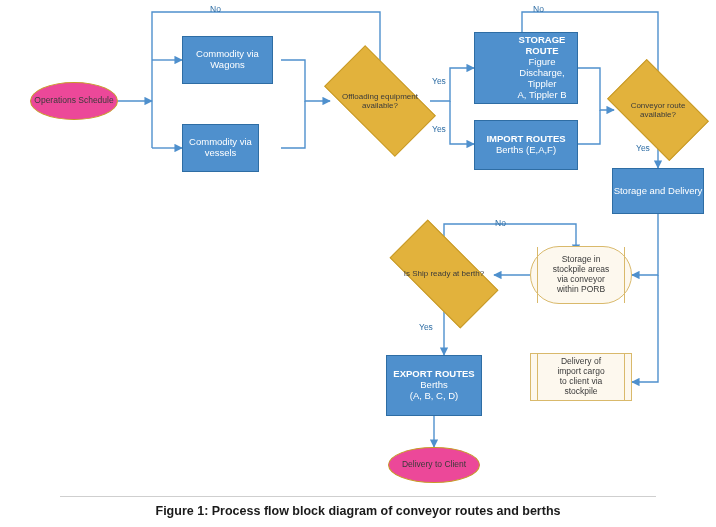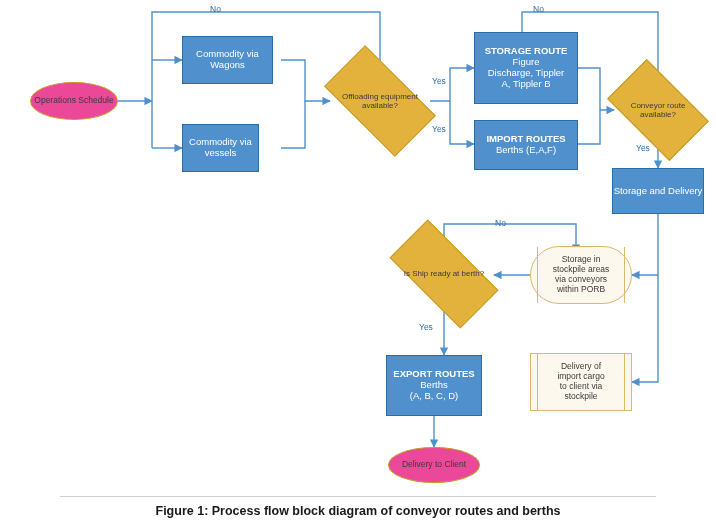--- a/index.html
+++ b/index.html
@@ -186,21 +186,21 @@
 
   <div class="node box-blue" style="left:182px; top:124px; width:77px; height:48px;text-align:center;">
     <span class="ln">Commodity via vessels</span>
   </div>
 
   <div class="diamond-wrap" style="left:330px; top:72px; width:100px; height:58px;">
     <div class="diamond-shape"></div>
     <div class="diamond-label">Offloading equipment available?</div>
   </div>
 
-  <div class="node box-blue" style="left:474px; top:32px; width:104px; height:72px;">
+  <div class="node box-blue" style="left:474px; top:32px; width:104px; height:72px;padding-left:32px;">
     <span class="ln hdr">STORAGE ROUTE</span>
     <span class="ln">Figure</span>
     <span class="ln">Discharge, Tippler</span>
     <span class="ln">A, Tippler B</span>
   </div>
 
   <div class="node box-blue" style="left:474px; top:120px; width:104px; height:50px;">
     <span class="ln hdr">IMPORT ROUTES</span>
     <span class="ln">Berths (E,A,F)</span>
   </div>
@@ -212,25 +212,25 @@
 
   <div class="node box-blue" style="left:612px; top:168px; width:92px; height:46px;">
     <span class="ln">Storage and Delivery</span>
   </div>
 
   <div class="node box-cream" style="left:530px; top:246px; width:102px; height:58px; position:absolute;border-radius:29px;">
     <div class="inner-rule-left"></div>
     <div class="inner-rule-right"></div>
     <span class="ln">Storage in</span>
     <span class="ln">stockpile areas</span>
-    <span class="ln">via conveyors</span>
+    <span class="ln">via conveyor</span>
     <span class="ln">within PORB</span>
   </div>
 
-  <div class="node box-cream" style="left:530px; top:353px; width:102px; height:58px; position:absolute;">
+  <div class="node box-cream" style="left:530px; top:353px; width:102px; height:48px; position:absolute;">
     <div class="inner-rule-left"></div>
     <div class="inner-rule-right"></div>
     <span class="ln">Delivery of</span>
     <span class="ln">import cargo</span>
     <span class="ln">to client via</span>
     <span class="ln">stockpile</span>
   </div>
 
   <div class="diamond-wrap" style="left:394px; top:247px; width:100px; height:54px;">
     <div class="diamond-shape"></div>

